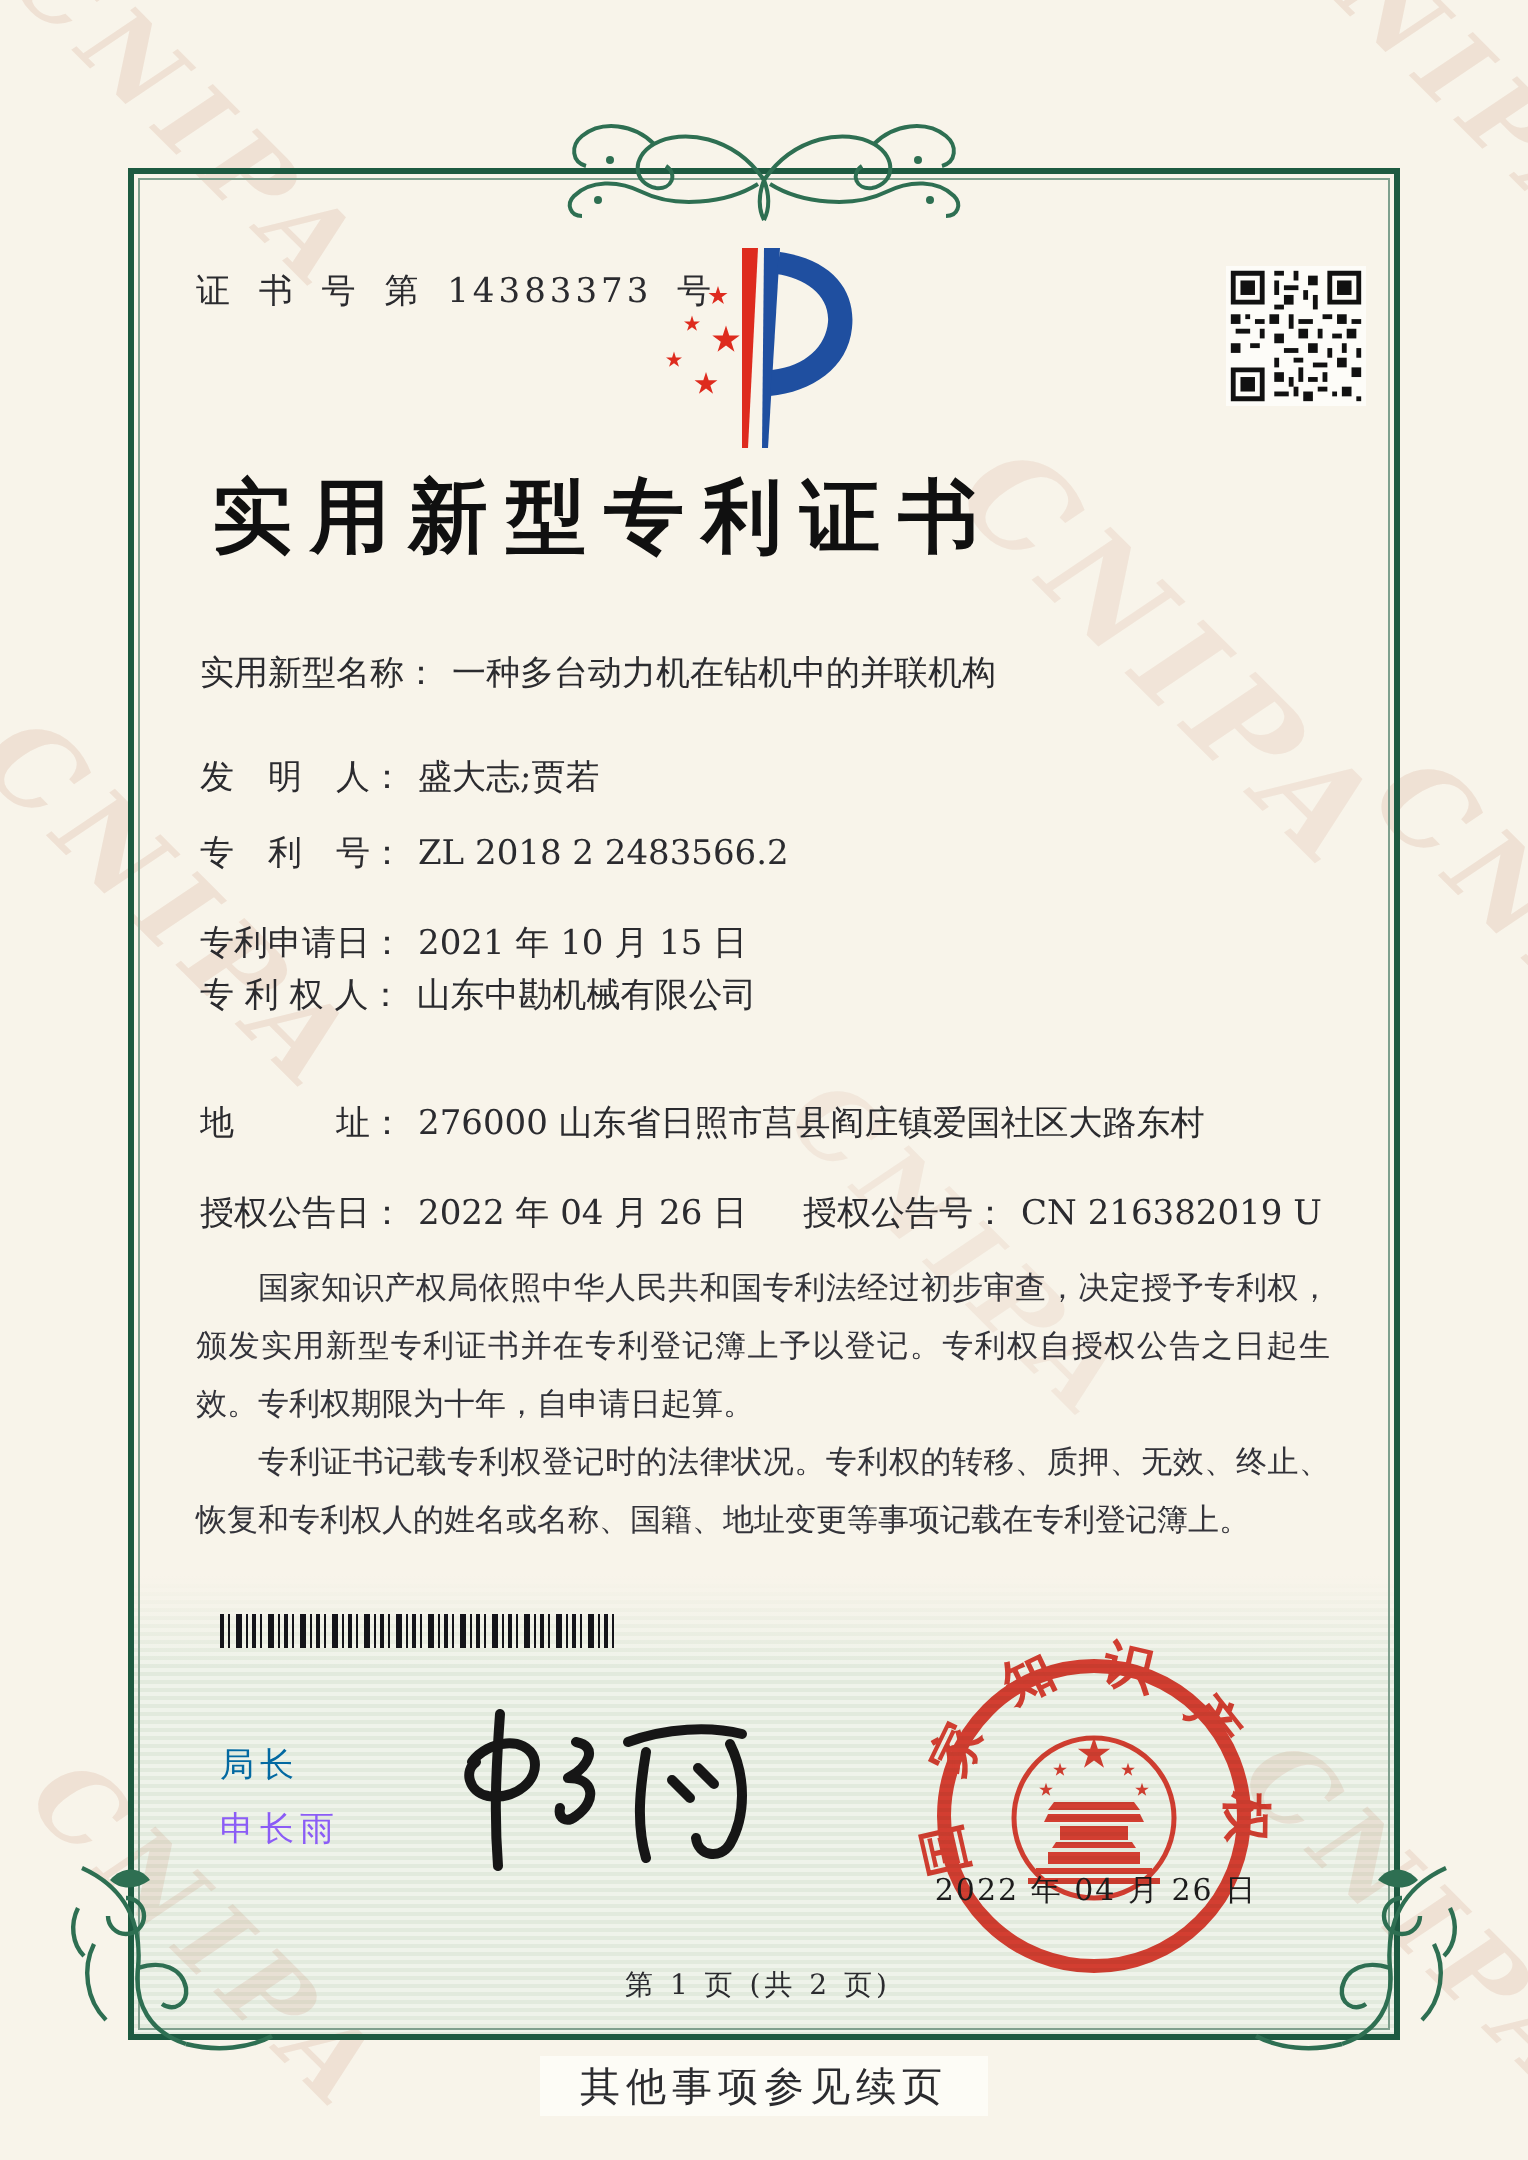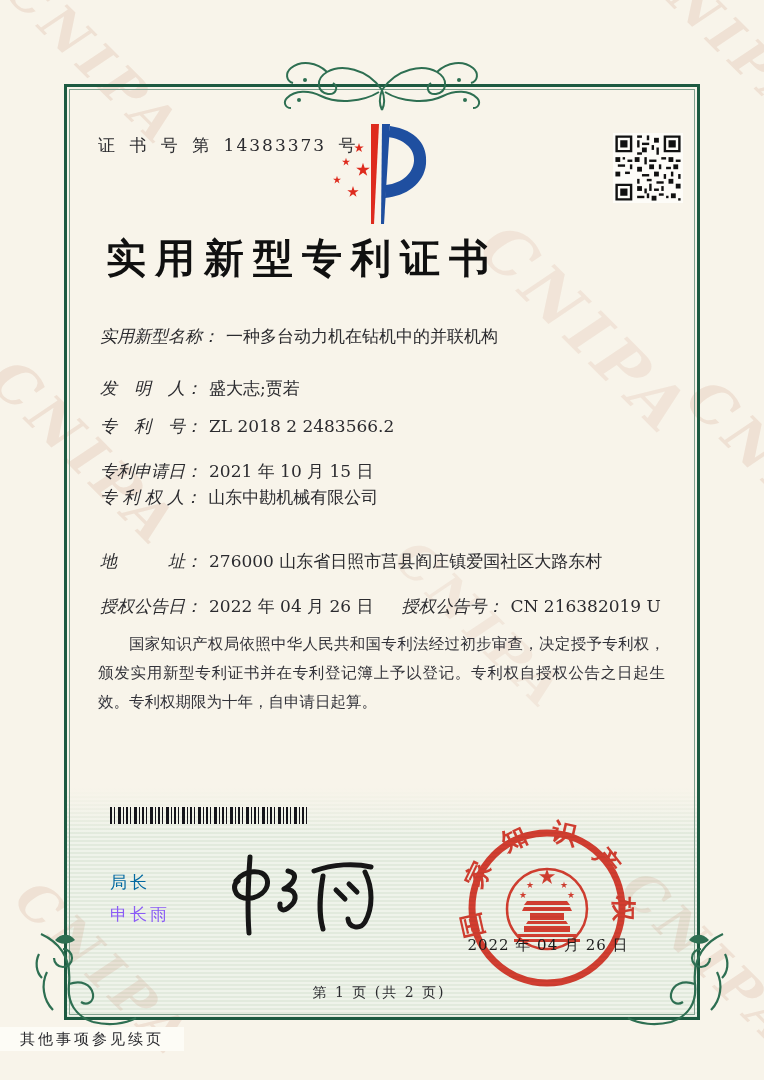--- a/index.html
+++ b/index.html
@@ -45,21 +45,21 @@
   
   .cert-no{position:absolute;z-index:4;left:98px;top:134px;font-size:17px;letter-spacing:2px;word-spacing:5px;color:#2b2b2f;}
   .logo{position:absolute;z-index:4;left:322px;top:118px;}
   .qr{position:absolute;z-index:4;left:613px;top:133px;}
   .title{
     position:absolute;z-index:4;left:0;width:604px;top:231px;
     text-align:center;font-size:40px;font-weight:bold;letter-spacing:9px;color:#101010;
   }
   
   .row{position:absolute;z-index:4;left:100px;font-size:17px;white-space:nowrap;color:#2b2b2f;}
-  .row .lbl{margin-right:7px;font-style:italic;}
+  .row .lbl{margin-right:7px;}
   .row .pair2{margin-left:28px;}
   
   .body-text{
     position:absolute;z-index:4;left:98px;top:630px;width:567px;
     font-size:15.5px;line-height:29px;text-align:justify;color:#33333a;
   }
   .body-text p{margin:0;text-indent:2em;}
   
   .barcode{
     position:absolute;z-index:4;left:110px;top:807px;width:197px;height:17px;
@@ -71,21 +71,21 @@
   }
   .signer-title{position:absolute;z-index:4;left:110px;top:871px;font-family:"DejaVu Sans","Liberation Sans",sans-serif;font-size:17px;letter-spacing:3px;color:#0369a1;}
   .signer-name{position:absolute;z-index:4;left:110px;top:903px;font-family:"DejaVu Sans","Liberation Sans",sans-serif;font-size:17px;letter-spacing:3px;color:#8b5cf6;}
   .signature{position:absolute;z-index:5;left:222px;top:845px;}
   .seal{position:absolute;z-index:4;left:452px;top:813px;mix-blend-mode:multiply;opacity:0.93;}
   .seal-date{
     position:absolute;z-index:5;left:448px;top:936px;width:200px;text-align:center;
     font-size:15px;letter-spacing:1px;color:#1c1c1c;white-space:nowrap;
   }
   .page-no{position:absolute;z-index:4;left:64px;width:630px;top:984px;text-align:center;font-size:14px;letter-spacing:2px;color:#2b2b2f;}
-  .continuation{position:absolute;z-index:4;left:0;width:764px;top:1030px;text-align:left;font-size:15px;letter-spacing:3px;color:#2b2b2f;}
+  .continuation{position:absolute;z-index:4;left:0;width:764px;top:1030px;text-align:center;font-size:20px;letter-spacing:3px;color:#2b2b2f;}
   .continuation span{background:#fdfcf6;padding:3px 20px;}
 </style>
 </head>
 <body>
 
 <div class="wm" style="left:-18px;top:28px;font-size:52px;">CNIPA</div>
 <div class="wm" style="left:612px;top:2px;font-size:52px;">CNIPA</div>
 <div class="wm" style="left:452px;top:292px;font-size:64px;color:rgba(204,148,126,0.16);">CNIPA</div>
 <div class="wm" style="left:-34px;top:420px;font-size:56px;">CNIPA</div>
 <div class="wm" style="left:662px;top:440px;font-size:56px;">CNIPA</div>
@@ -232,20 +232,21 @@
 </div>
 <div class="row" style="top:550px">
   <span class="lbl">地　　　址：</span><span class="val">276000  山东省日照市莒县阎庄镇爱国社区大路东村</span>
 </div>
 <div class="row" style="top:595px">
   <span class="lbl">授权公告日：</span><span class="val">2022 年 04 月 26 日</span><span class="pair2"><span class="lbl">授权公告号：</span><span class="val">CN 216382019 U</span></span>
 </div>
 
 <div class="body-text">
   <p>国家知识产权局依照中华人民共和国专利法经过初步审查，决定授予专利权，颁发实用新型专利证书并在专利登记簿上予以登记。专利权自授权公告之日起生效。专利权期限为十年，自申请日起算。</p>
+  <p>专利证书记载专利权登记时的法律状况。专利权的转移、质押、无效、终止、恢复和专利权人的姓名或名称、国籍、地址变更等事项记载在专利登记簿上。</p>
 </div>
 
 <div class="barcode"></div>
 
 <div class="signer-title">局长</div>
 <div class="signer-name">申长雨</div>
 
 <svg class="signature" width="190" height="95" viewBox="0 0 190 95">
   <g fill="none" stroke="#161616" stroke-width="5" stroke-linecap="round" stroke-linejoin="round">
     <path d="M28,12 C26,40 25,62 27,88"></path>

